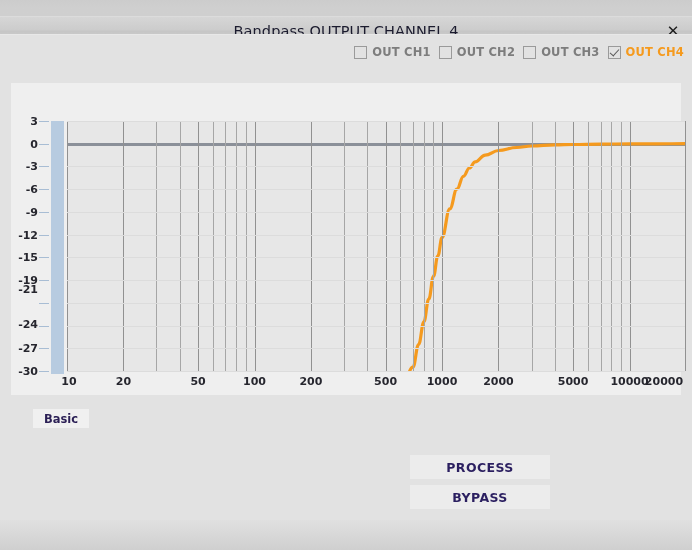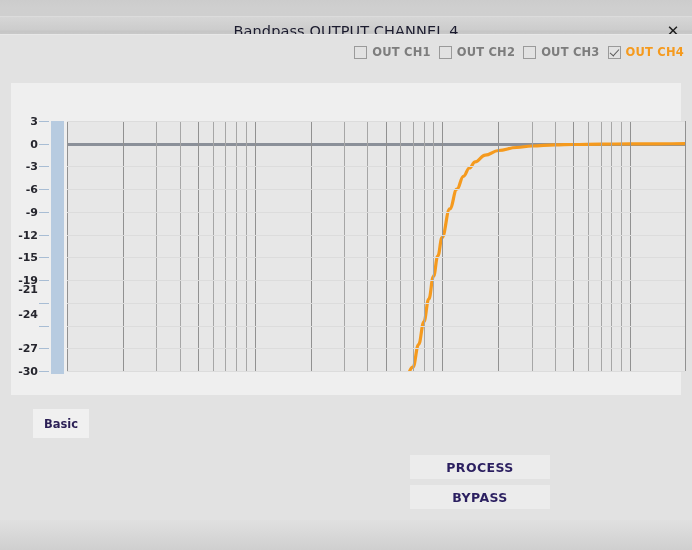--- a/index.html
+++ b/index.html
@@ -120,21 +120,21 @@
     font-size:11px; font-weight:bold; color:#26262e; white-space:nowrap;
     font-family:"DejaVu Sans", sans-serif;
   }
 
   
   #lower {
     position:absolute; left:25px; top:374px; width:642px; height:140px;
   }
   #tabs { position:absolute; left:8px; top:0; display:flex; }
   .tab {
-    height:29px; padding:0 11px; display:flex; align-items:center;
+    height:19px; padding:0 11px; display:flex; align-items:center;
     font-size:11.5px; font-weight:bold; cursor:pointer;
     font-family:"DejaVu Sans", sans-serif;
   }
   .tab.inactive { background:#f0f0f0; color:#2b1f55; }
   .tab.active { background:#787878; color:#ffffff; }
 
   #editor {
     position:absolute; left:8px; top:22px; width:360px; height:100px;
     background:#ffffff; border:1px solid #6a6a6a;
     overflow:hidden;
@@ -220,21 +220,21 @@
         <div id="ylabels-col">
             <div class="ylabel" style="top: 38px;">3</div>
             <div class="ylabel" style="top: 60.7273px;">0</div>
             <div class="ylabel" style="top: 83.4545px;">-3</div>
             <div class="ylabel" style="top: 106.182px;">-6</div>
             <div class="ylabel" style="top: 128.909px;">-9</div>
             <div class="ylabel" style="top: 151.636px;">-12</div>
             <div class="ylabel" style="top: 174.364px;">-15</div>
             <div class="ylabel" style="top: 197.091px;">-19</div>
             <div class="ylabel" style="top: 206px;">-21</div>
-            <div class="ylabel" style="top: 231px;">-24</div>
+            <div class="ylabel" style="top: 241px;">-24</div>
             <div class="ylabel" style="top: 265.273px;">-27</div>
             <div class="ylabel" style="top: 288px;">-30</div>
           </div>
         <div id="ytick-col">
             <div class="ytick" style="top: 38px;"></div>
             <div class="ytick" style="top: 60.7273px;"></div>
             <div class="ytick" style="top: 83.4545px;"></div>
             <div class="ytick" style="top: 106.182px;"></div>
             <div class="ytick" style="top: 128.909px;"></div>
             <div class="ytick" style="top: 151.636px;"></div>
@@ -315,20 +315,33 @@
             <div class="hline" style="top: 68.1818px;"></div>
             <div class="hline" style="top: 90.9091px;"></div>
             <div class="hline" style="top: 113.636px;"></div>
             <div class="hline" style="top: 136.364px;"></div>
             <div class="hline" style="top: 159.091px;"></div>
             <div class="hline" style="top: 181.818px;"></div>
             <div class="hline" style="top: 204.545px;"></div>
             <div class="hline" style="top: 227.273px;"></div>
             <div class="hline" style="top: 250px;"></div>
           </div>
+        <div id="xlabels">
+            <div class="xlabel" style="left: 2px;">10</div>
+            <div class="xlabel" style="left: 56.4483px;">20</div>
+            <div class="xlabel" style="left: 131.069px;">50</div>
+            <div class="xlabel" style="left: 187.517px;">100</div>
+            <div class="xlabel" style="left: 243.966px;">200</div>
+            <div class="xlabel" style="left: 318.586px;">500</div>
+            <div class="xlabel" style="left: 375.034px;">1000</div>
+            <div class="xlabel" style="left: 431.483px;">2000</div>
+            <div class="xlabel" style="left: 506.103px;">5000</div>
+            <div class="xlabel" style="left: 562.552px;">10000</div>
+            <div class="xlabel" style="left: 597px;">20000</div>
+          </div>
       </div>
     </div>
 
     <div id="lower">
       <div id="tabs">
           <div class="tab inactive">Basic</div>
         </div>
 
 
       <div class="act-btn" id="btn-process">PROCESS</div>

